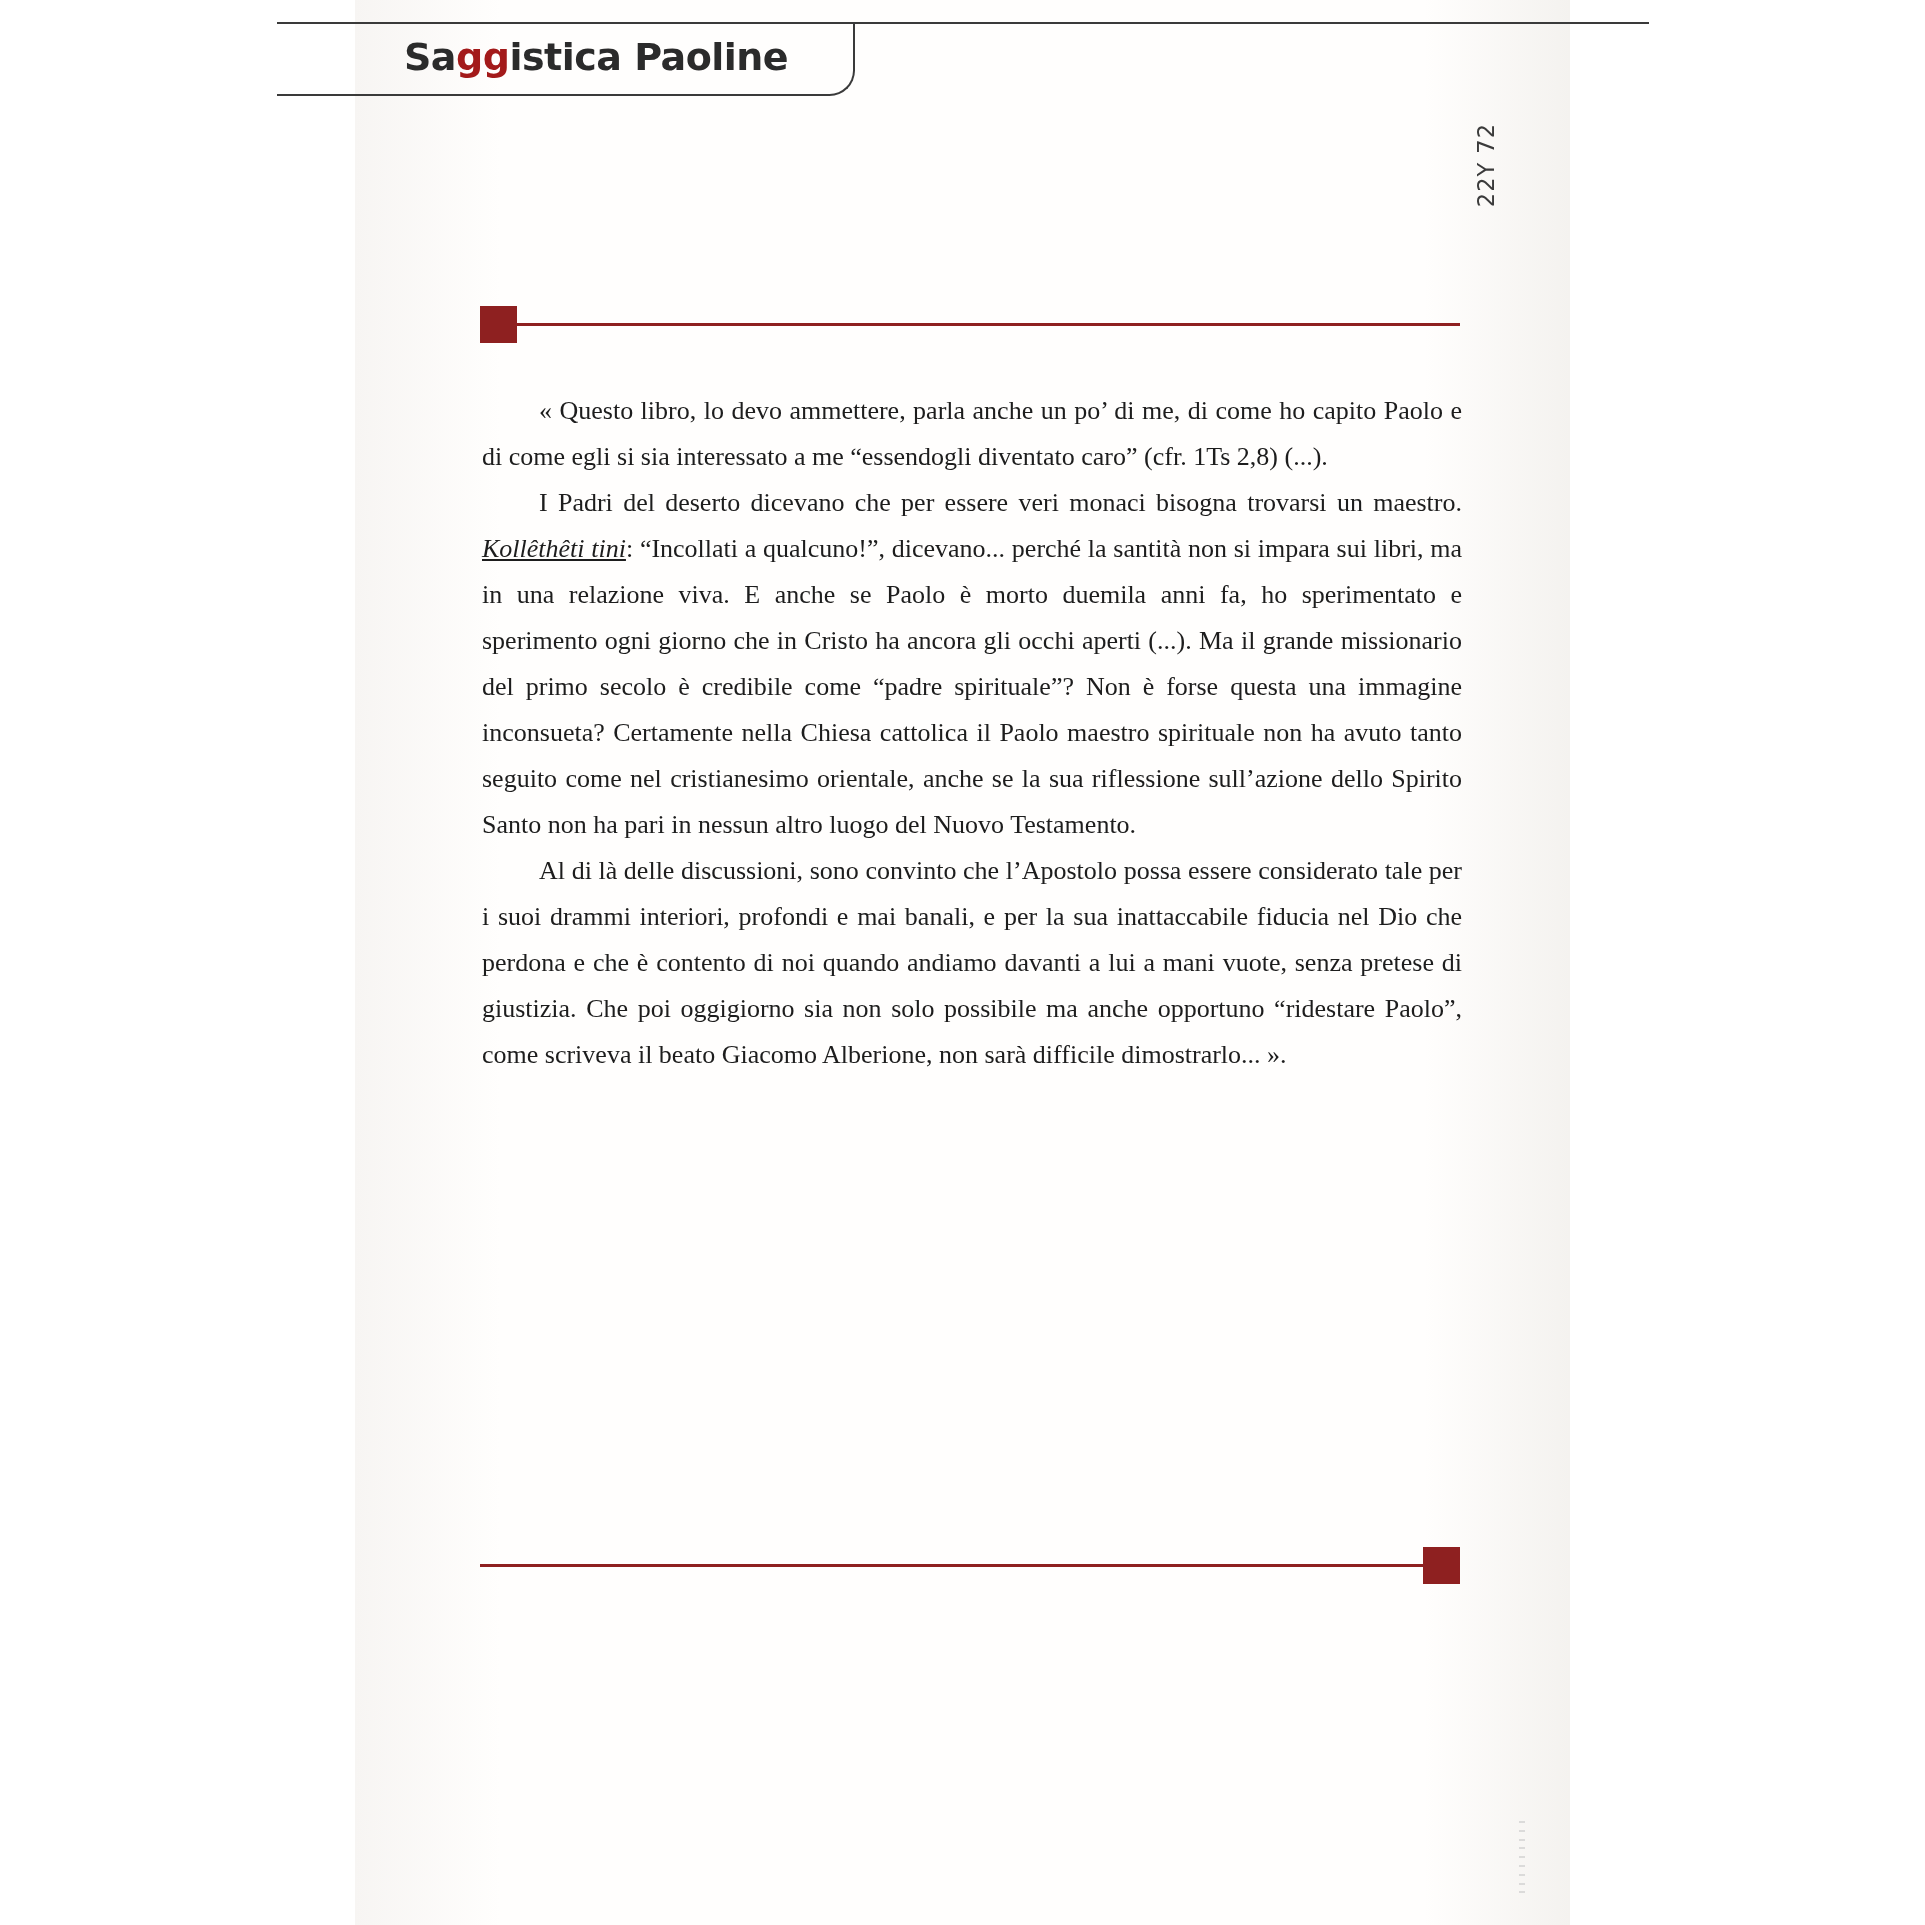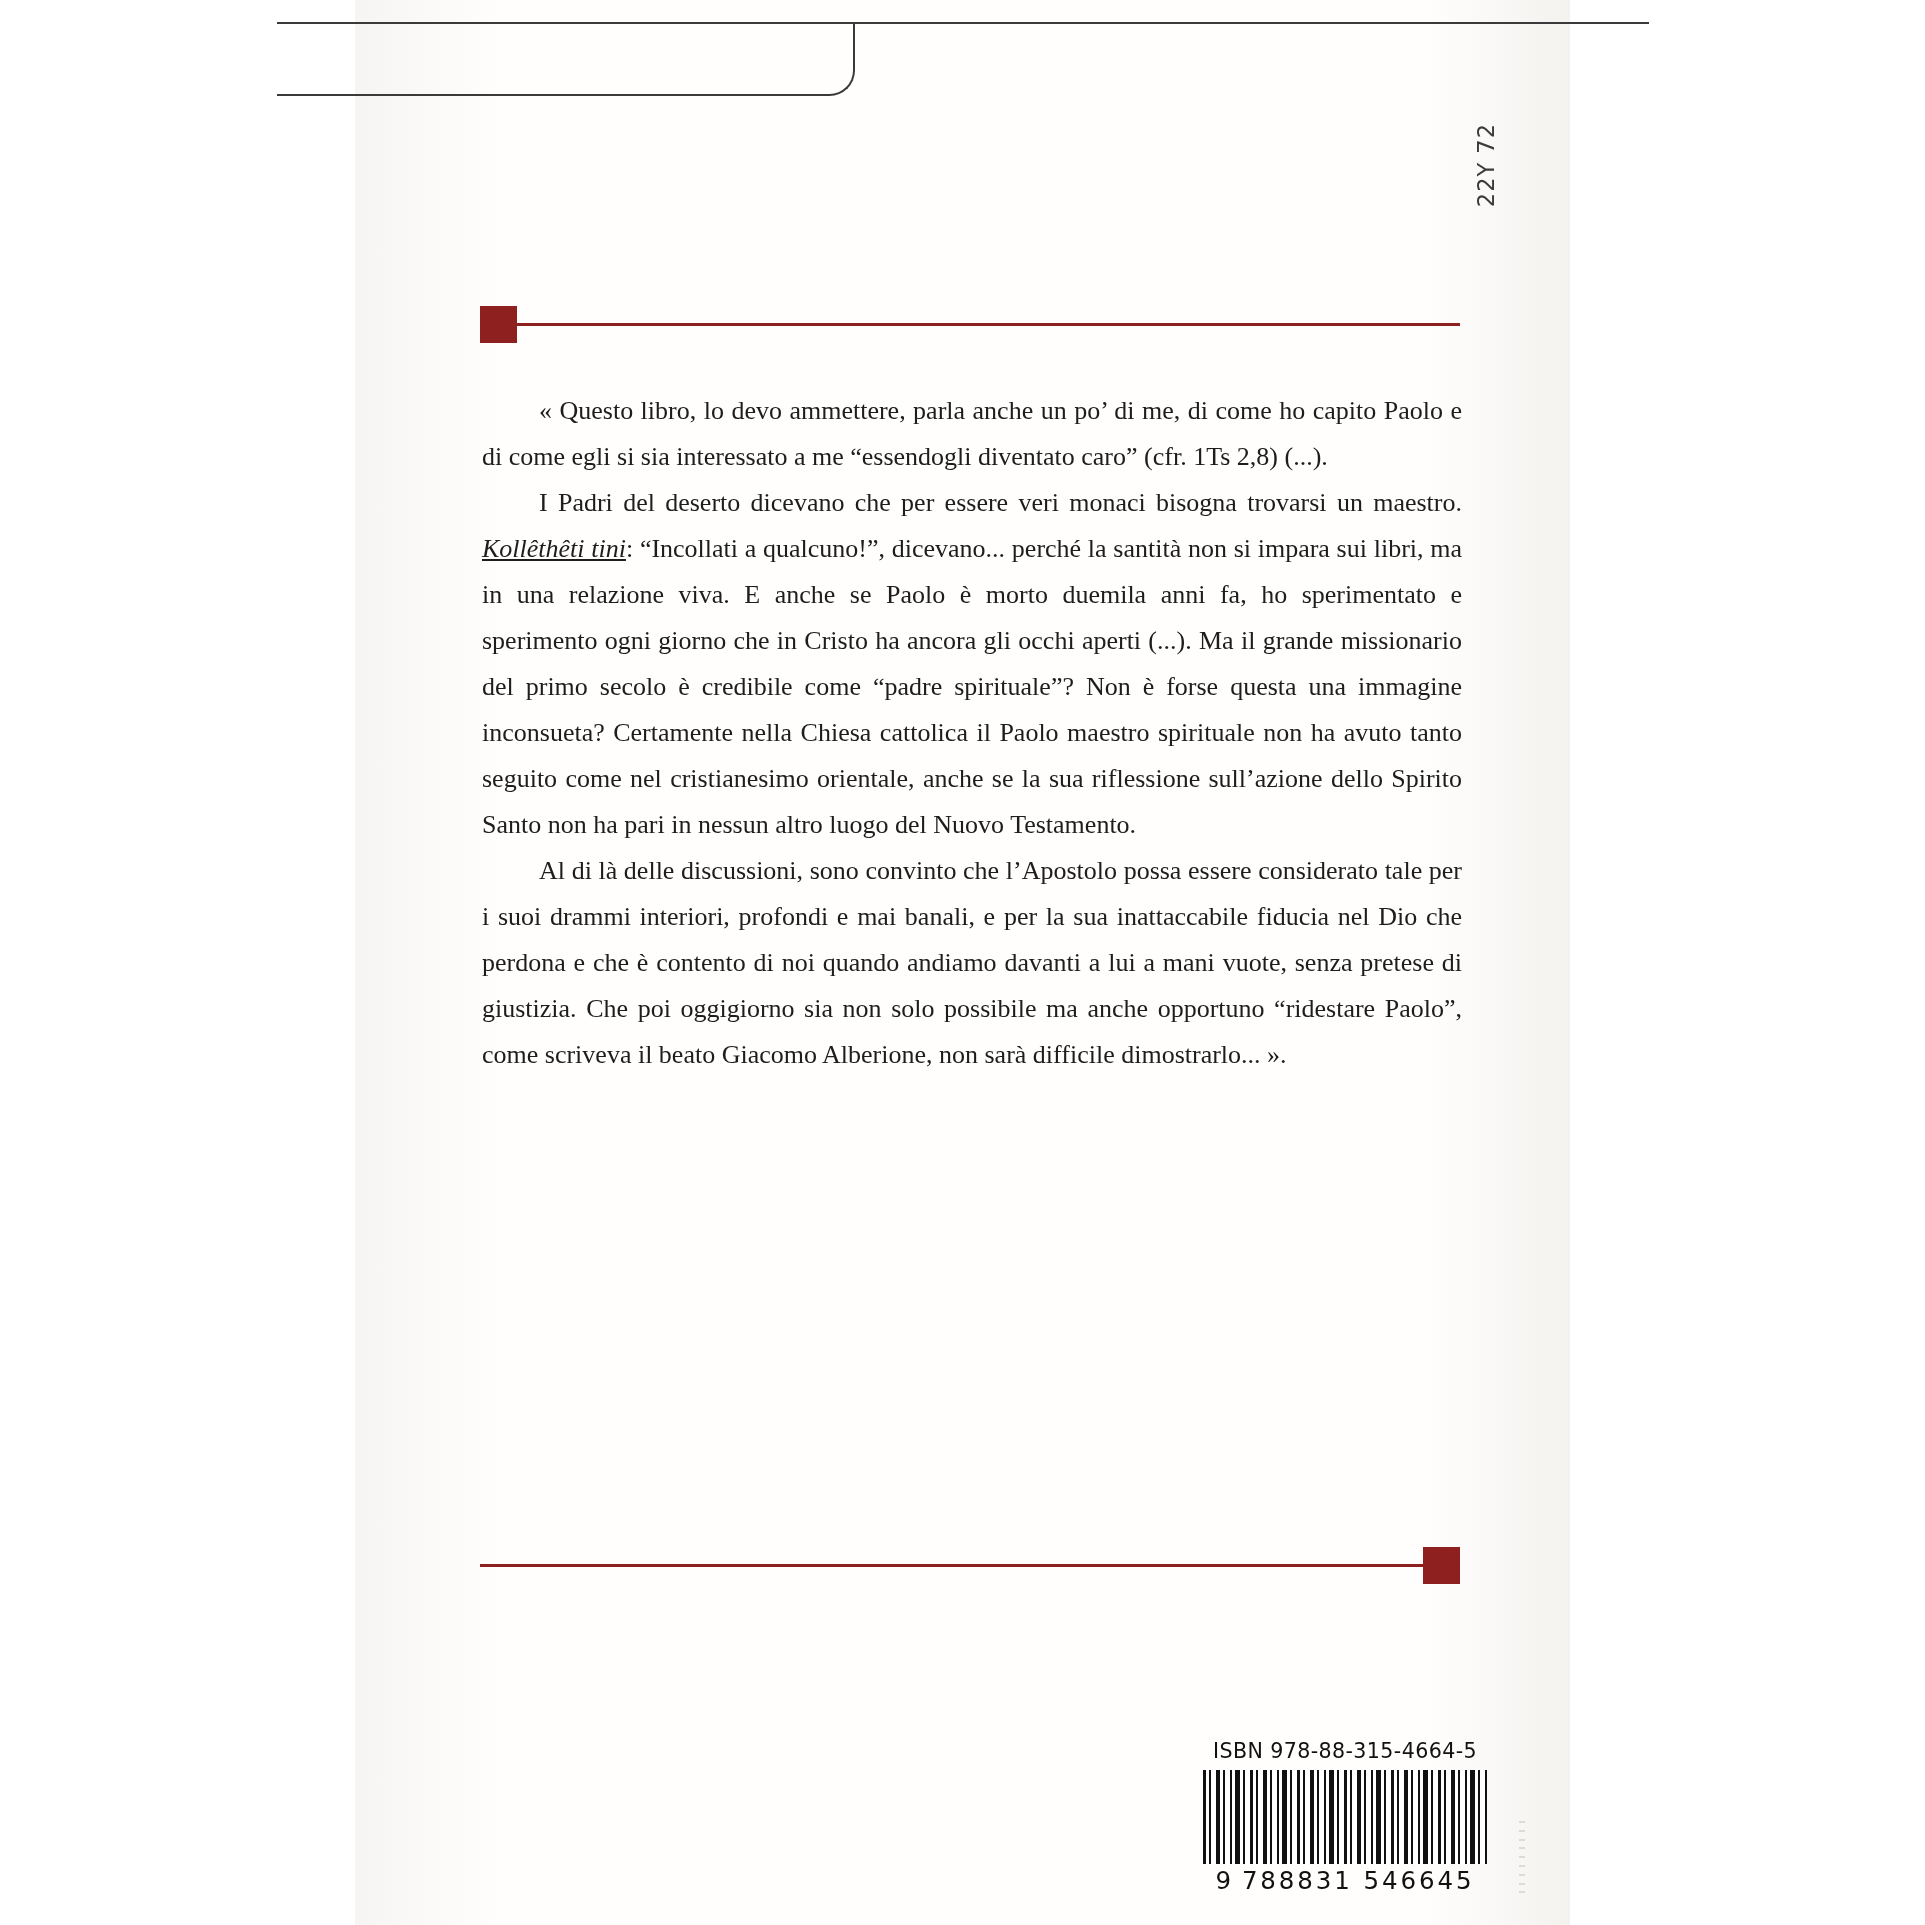--- a/index.html
+++ b/index.html
@@ -224,40 +224,36 @@
 </style>
 </head>
 <body>
 
 <div id="cover">
   <div class="inner">
 
     <div class="series-band">
       <div class="series-line-top"></div>
       <div class="series-tab"></div>
+      <div class="series-title"><span>Sa</span><span class="hl">gg</span><span>istica Paoline</span></div>
     </div>
 
     <div class="code-vertical">22Y 72</div>
 
     <div class="square-top"></div>
     <div class="rule-top"></div>
 
     <div class="blurb">
       <p>« Questo libro, lo devo ammettere, parla anche un po’ di me, di come ho capito Paolo e di come egli si sia interessato a me “essendogli diventato caro” (cfr. 1Ts 2,8) (...).</p>
       <p>I Padri del deserto dicevano che per essere veri monaci bisogna trovarsi un maestro. <i>Kollêthêti tini</i>: “Incollati a qualcuno!”, dicevano... perché la santità non si impara sui libri, ma in una relazione viva. E anche se Paolo è morto duemila anni fa, ho sperimentato e sperimento ogni giorno che in Cristo ha ancora gli occhi aperti (...). Ma il grande missionario del primo secolo è credibile come “padre spirituale”? Non è forse questa una immagine inconsueta? Certamente nella Chiesa cattolica il Paolo maestro spirituale non ha avuto tanto seguito come nel cristianesimo orientale, anche se la sua riflessione sull’azione dello Spirito Santo non ha pari in nessun altro luogo del Nuovo Testamento.</p>
       <p>Al di là delle discussioni, sono convinto che l’Apostolo possa essere considerato tale per i suoi drammi interiori, profondi e mai banali, e per la sua inattaccabile fiducia nel Dio che perdona e che è contento di noi quando andiamo davanti a lui a mani vuote, senza pretese di giustizia. Che poi oggigiorno sia non solo possibile ma anche opportuno “ridestare Paolo”, come scriveva il beato Giacomo Alberione, non sarà difficile dimostrarlo... ».</p>
     </div>
 
 
     <div class="rule-bottom"></div>
     <div class="square-bottom"></div>
 
-    <div class="barcode-block">
-      <div class="isbn-text">ISBN 978-88-315-4664-5</div>
-      <div class="bars"></div>
-      <div class="bars-digits"><span class="lead">9</span><span>788831 546645</span></div>
-    </div>
 
     <div class="spine-marks"></div>
 
   </div>
 </div>
 
 
 </body></html>

